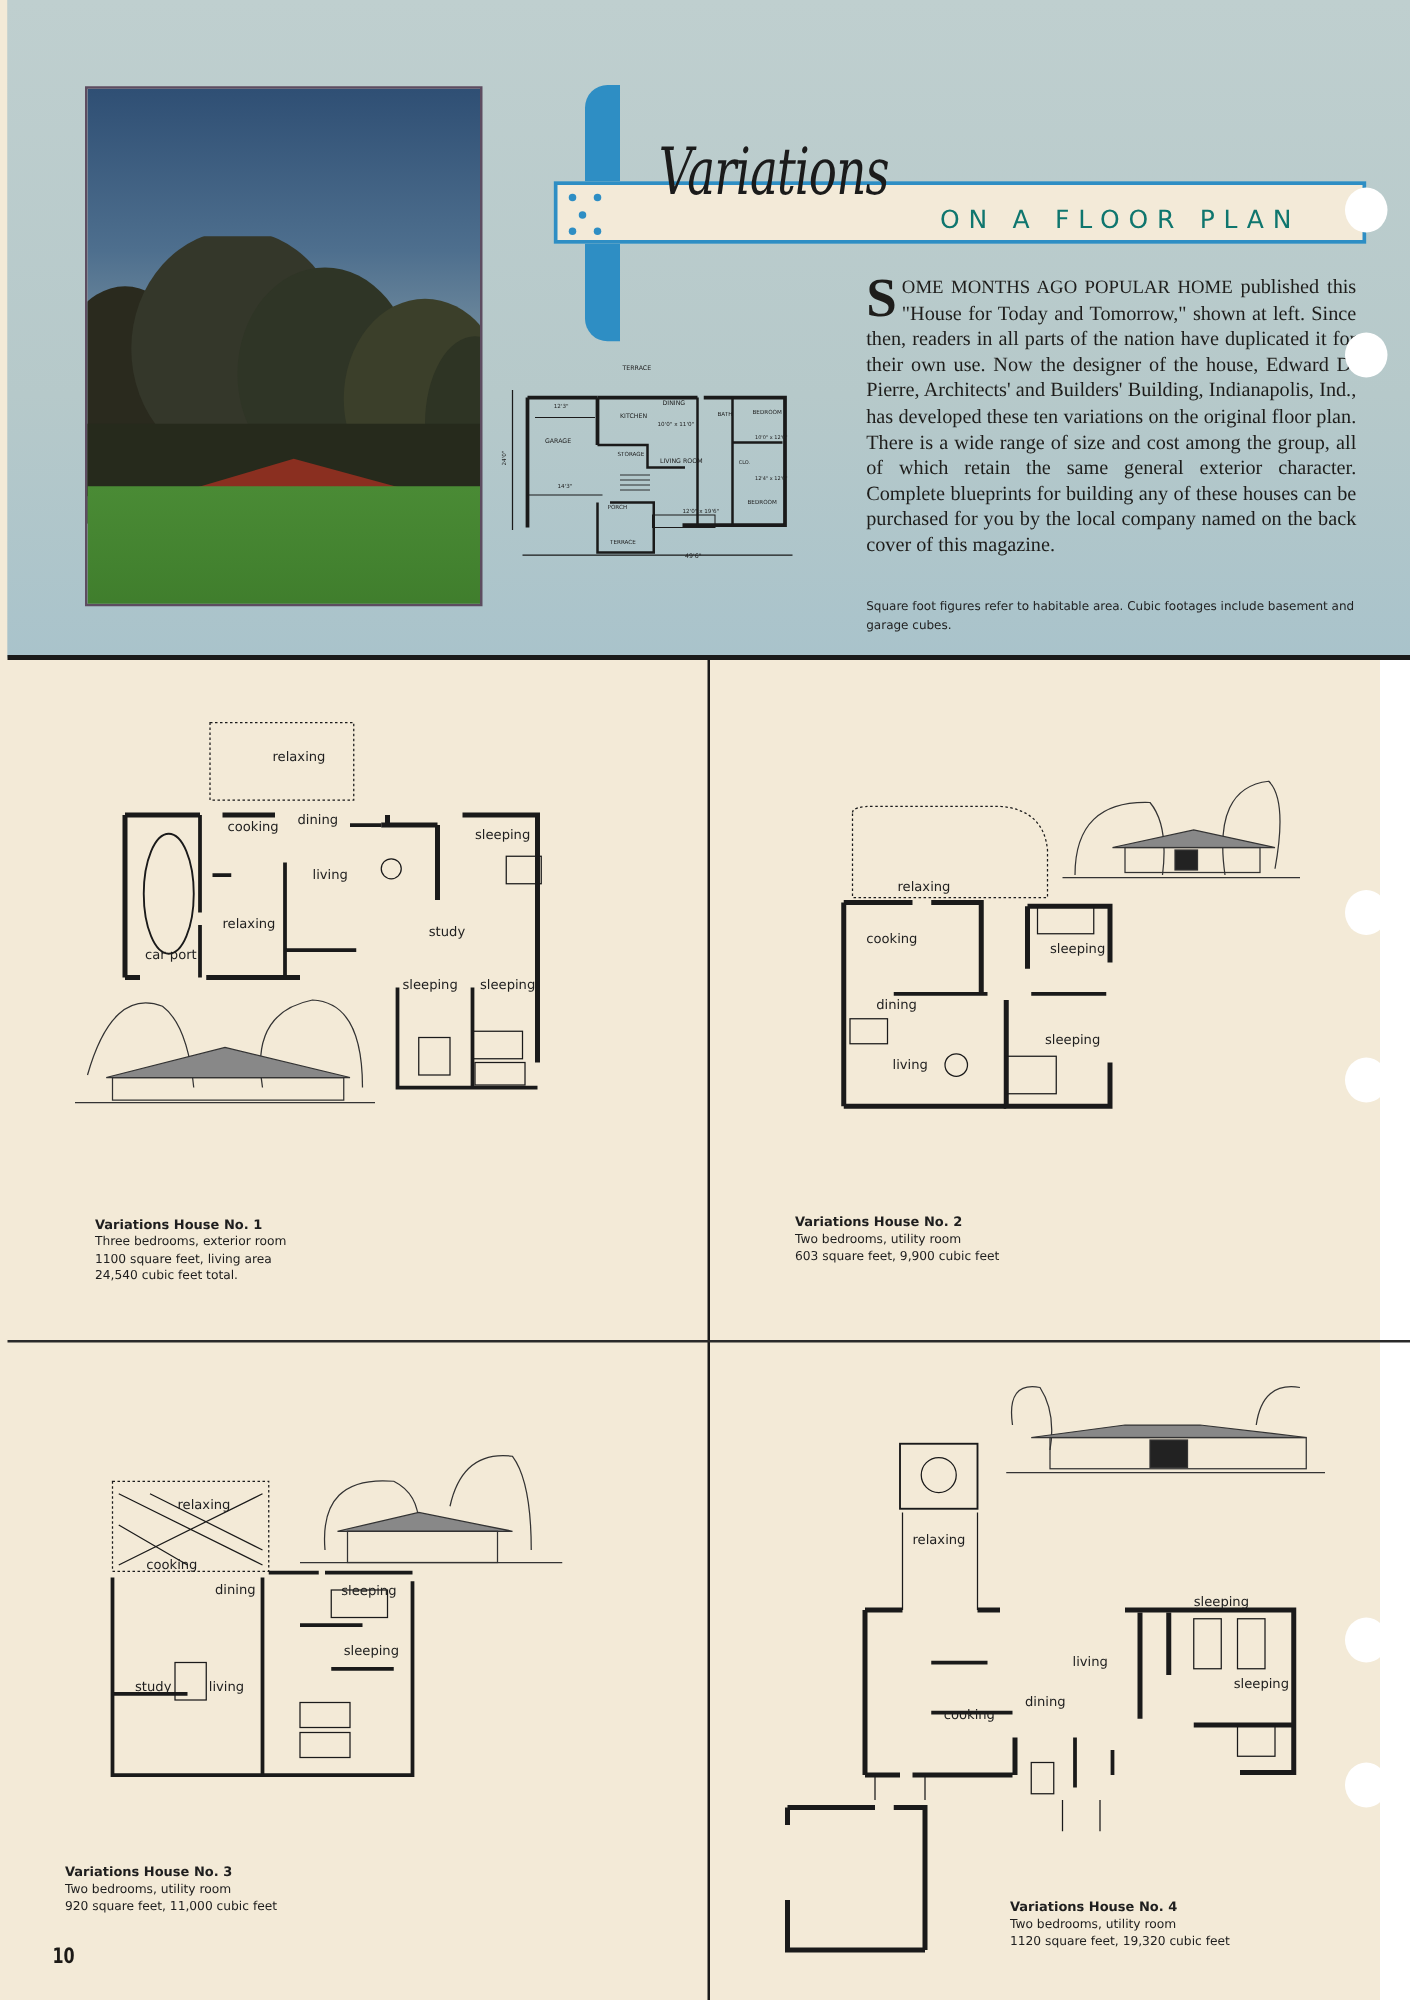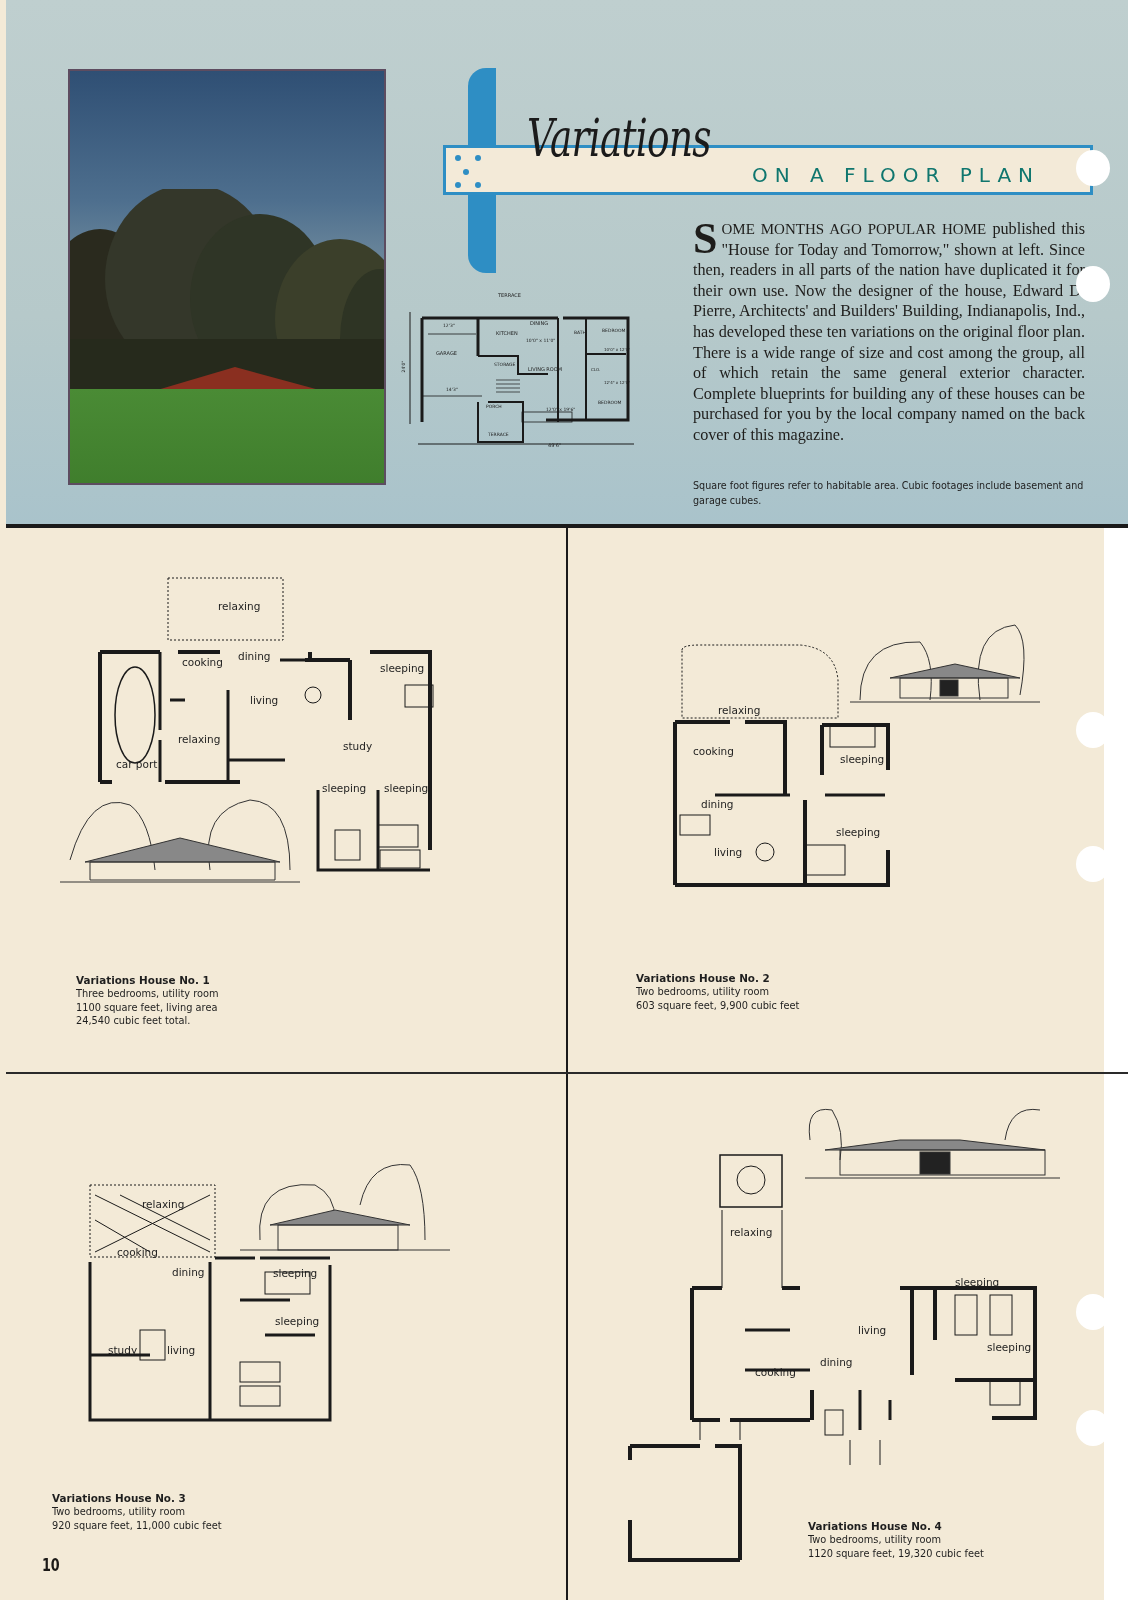--- a/index.html
+++ b/index.html
@@ -178,21 +178,21 @@
     <span class="room-label" style="left:190px;top:124px">living</span>
     <span class="room-label" style="left:320px;top:92px">sleeping</span>
     <span class="room-label" style="left:118px;top:163px">relaxing</span>
     <span class="room-label" style="left:283px;top:170px">study</span>
     <span class="room-label" style="left:56px;top:188px">car port</span>
     <span class="room-label" style="left:262px;top:212px">sleeping</span>
     <span class="room-label" style="left:324px;top:212px">sleeping</span>
   </div>
   <div class="caption" style="left:76px;top:974px">
     <div class="cap-title">Variations House No. 1</div>
-    <div>Three bedrooms, utility room</div>
+    <div>Three bedrooms, exterior room</div>
     <div>1100 square feet, living area</div>
     <div>24,540 cubic feet total.</div>
   </div>
 
   <div class="plan" style="left:640px;top:600px;width:420px;height:330px">
     <svg width="420" height="330" viewBox="0 0 420 330">
       <g stroke="#1a1a1a" fill="none">
         <path d="M42 50 Q42 45 60 45 H160 Q195 48 198 80 V118 H42 Z" stroke-width="1" stroke-dasharray="2 2"></path>
         <path d="M35 122 H90 M105 122 H145 V195 M35 122 V285 M35 285 H165" stroke-width="4"></path>
         <path d="M182 125 H248 V170 M182 125 V175 M165 200 V285 H248 V250" stroke-width="4"></path>

